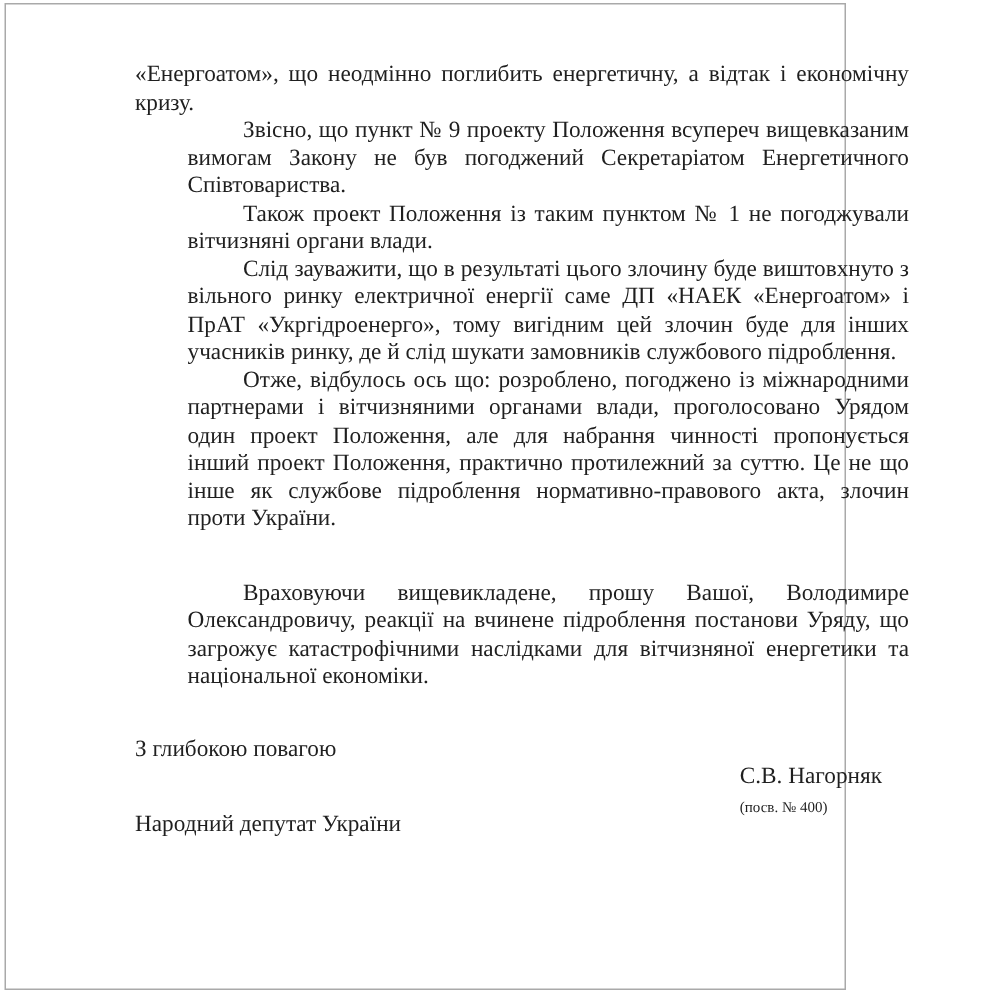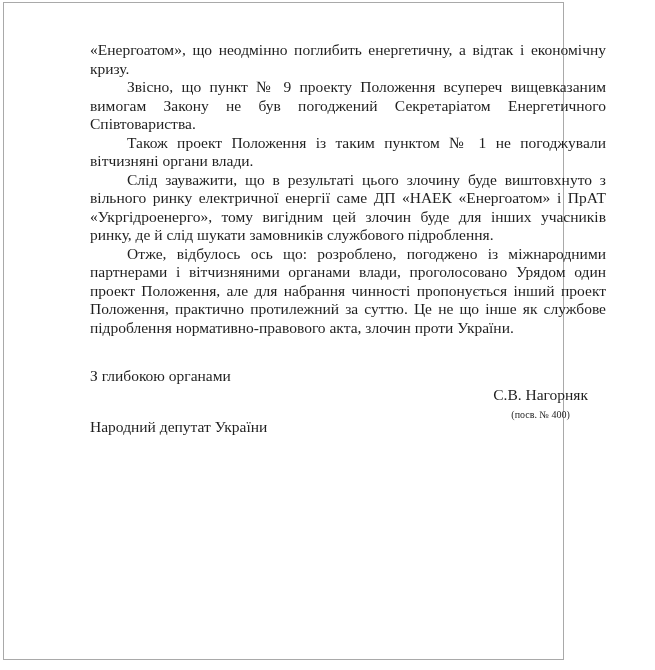--- a/index.html
+++ b/index.html
@@ -29,20 +29,21 @@
     font-size: 15.5px;
     line-height: 18.5px;
     color: #1f1f1f;
   }
   .para {
     margin: 0;
     text-align: justify;
   }
   .para.indent {
     text-indent: 37px;
+    margin-left: 35px;
   }
   .para.gap-before {
     margin-top: 31px;
   }
   .closing {
     margin-top: 30px;
   }
   .salutation {
     margin: 0;
     text-align: left;
@@ -51,21 +52,20 @@
     display: flex;
     justify-content: space-between;
     align-items: flex-start;
     margin: 0;
   }
   .signer-title {
     white-space: nowrap;
     margin-top: 32px;
   }
   .name-block {
-    text-align: center;
     margin-right: 18px;
   }
   .signer-name {
     white-space: nowrap;
   }
   .signer-credential {
     font-size: 10px;
     line-height: 12px;
     white-space: nowrap;
   }
@@ -79,23 +79,24 @@
     <p class="para">«Енергоатом», що неодмінно поглибить енергетичну, а відтак і економічну кризу.</p>
 
     <p class="para indent">Звісно, що пункт № 9 проекту Положення всупереч вищевказаним вимогам Закону не був погоджений Секретаріатом Енергетичного Співтовариства.</p>
 
     <p class="para indent">Також проект Положення із таким пунктом № 1 не погоджували вітчизняні органи влади.</p>
 
     <p class="para indent">Слід зауважити, що в результаті цього злочину буде виштовхнуто з вільного ринку електричної енергії саме ДП «НАЕК «Енергоатом» і ПрАТ «Укргідроенерго», тому вигідним цей злочин буде для інших учасників ринку, де й слід шукати замовників службового підроблення.</p>
 
     <p class="para indent">Отже, відбулось ось що: розроблено, погоджено із міжнародними партнерами і вітчизняними органами влади, проголосовано Урядом один проект Положення, але для набрання чинності пропонується інший проект Положення, практично протилежний за суттю. Це не що інше як службове підроблення нормативно-правового акта, злочин проти України.</p>
 
+    <p class="para indent gap-before">Враховуючи вищевикладене, прошу Вашої, Володимире Олександровичу, реакції на вчинене підроблення постанови Уряду, що загрожує катастрофічними наслідками для вітчизняної енергетики та національної економіки.</p>
 
     <div class="closing">
-      <p class="salutation">З глибокою органами</p>
+      <p class="salutation">З глибокою повагою</p>
 
       <div class="sig-row">
         <span class="signer-title">Народний депутат України</span>
 
         <span class="name-block">
           <span class="signer-name">С.В. Нагорняк</span><br>
           <span class="signer-credential">(посв. № 400)</span>
         </span>
       </div>
     </div>

